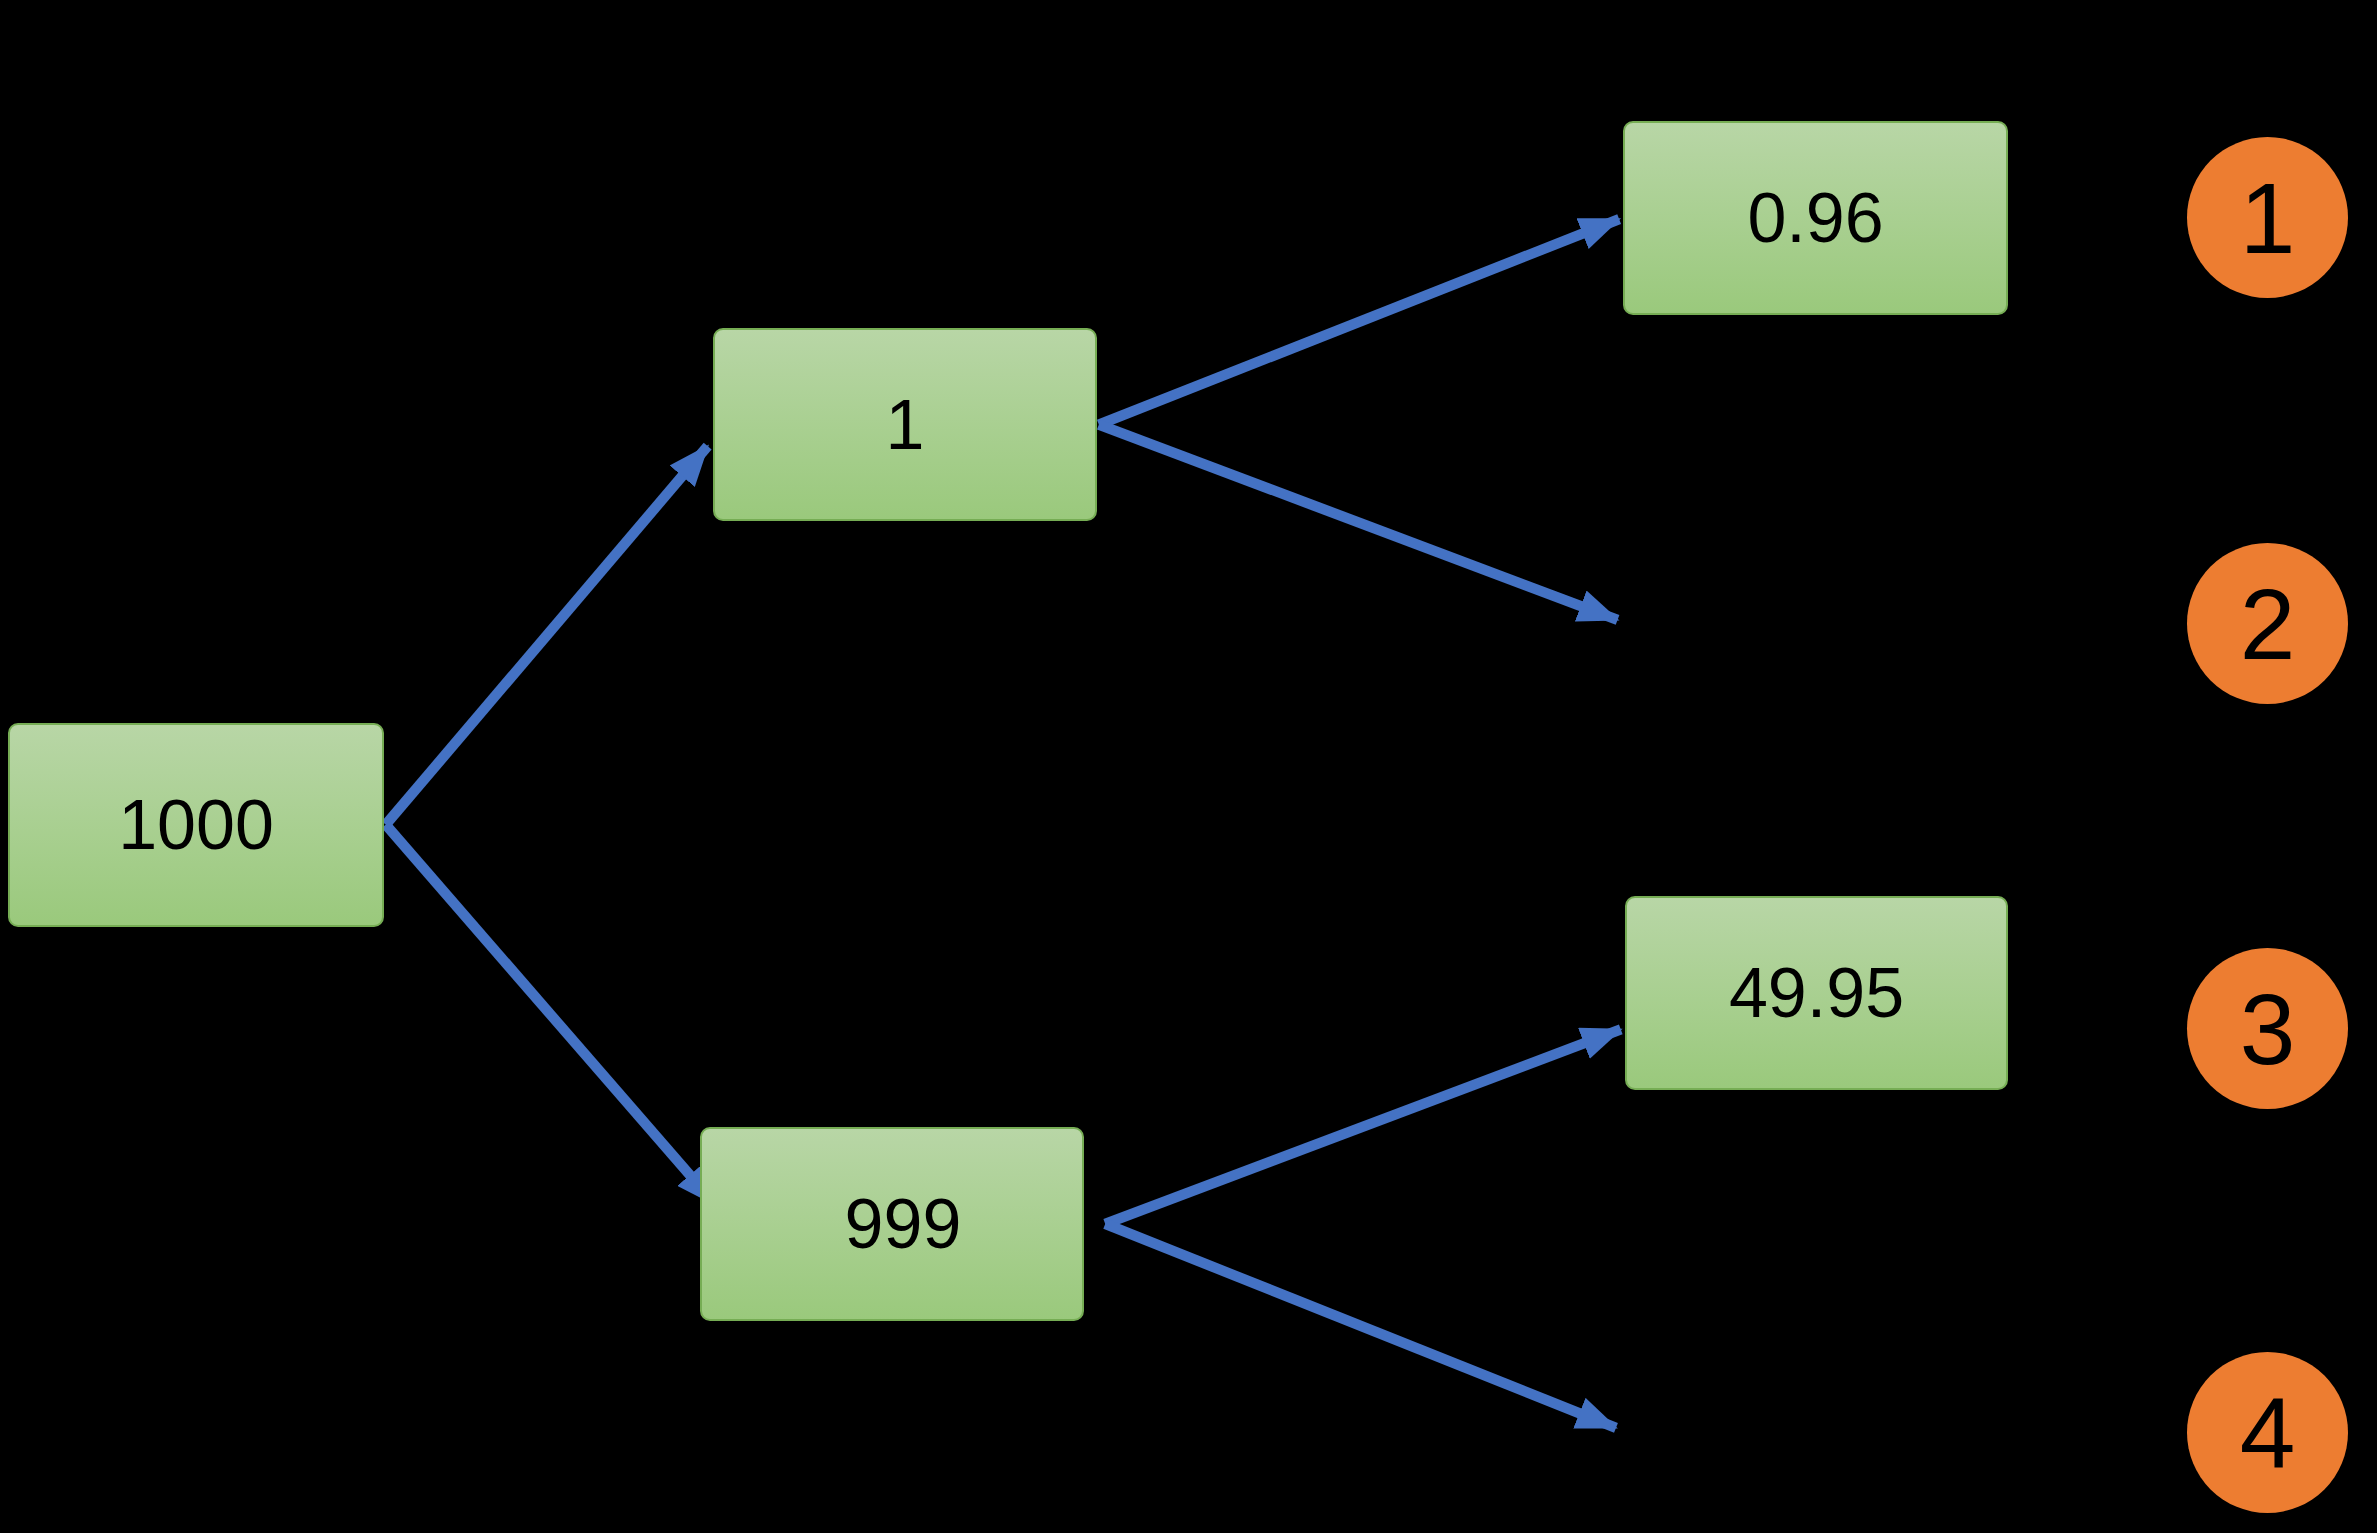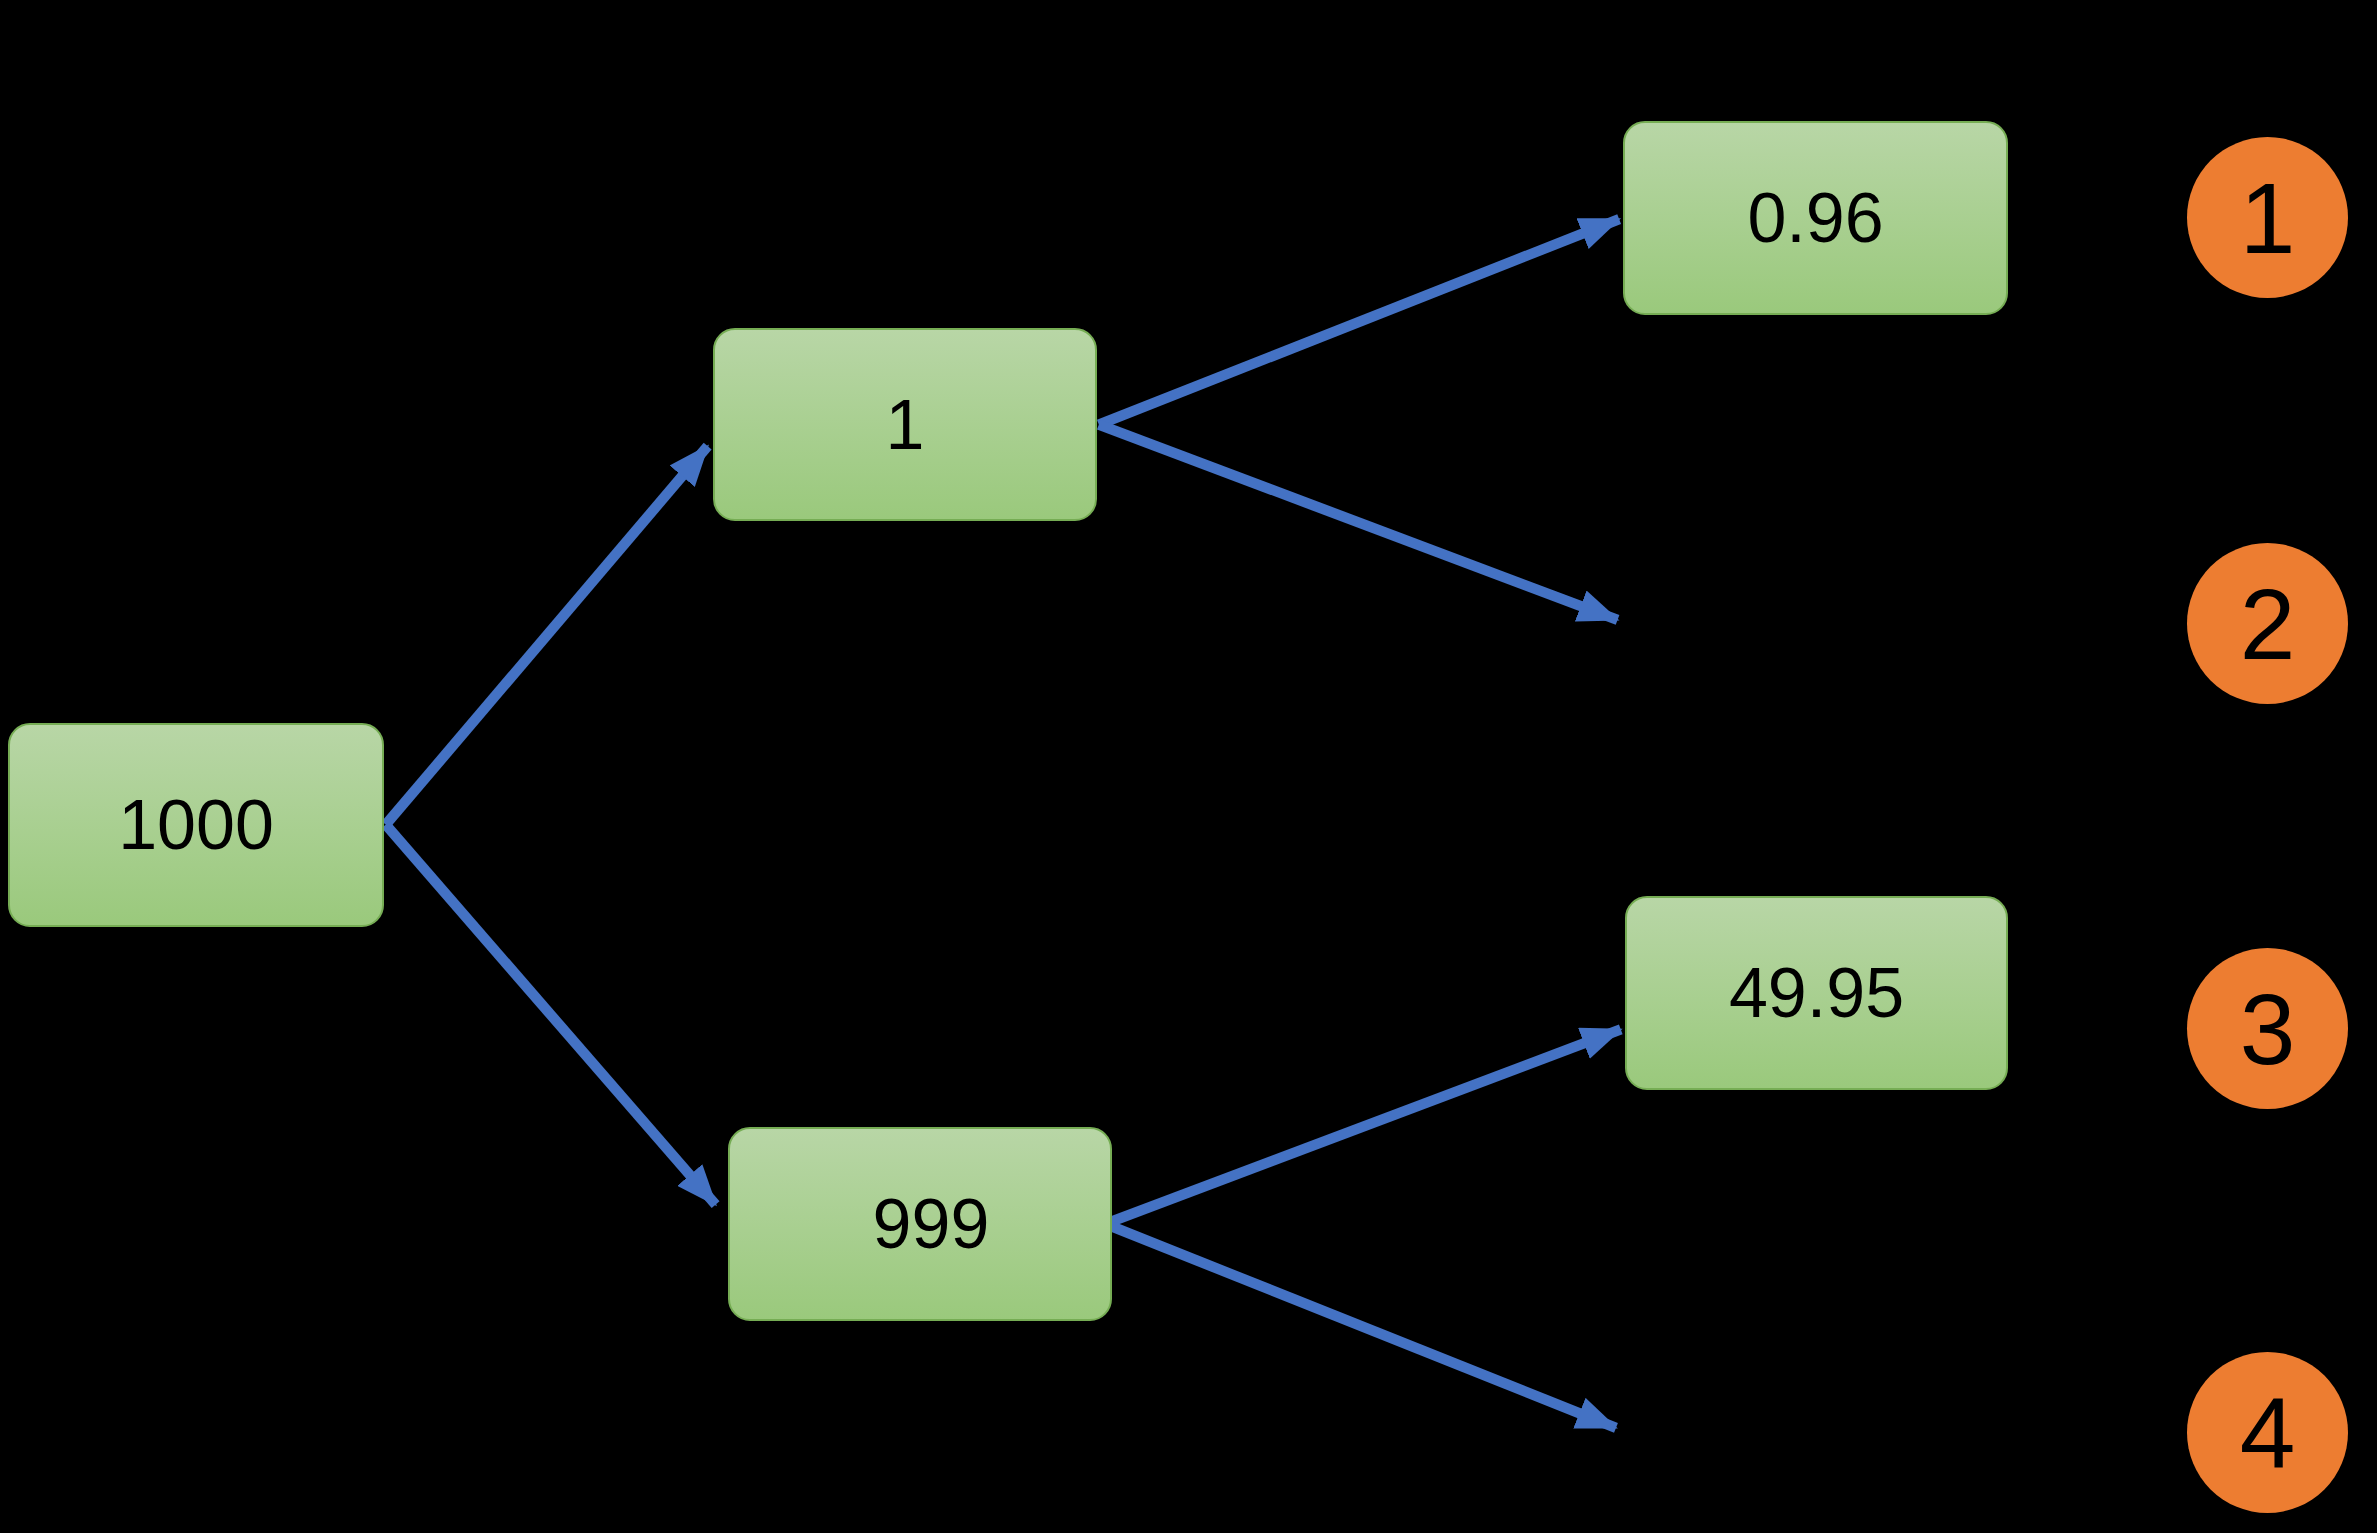--- a/index.html
+++ b/index.html
@@ -26,21 +26,21 @@
     left: 0; top: 0;
     width: 2377px; height: 1533px;
   }
   .arrows line {
     stroke: var(--arrow, #4472c4);
     stroke-width: 13;
   }
   .node {
     position: absolute;
     border: 2.4px solid var(--node-border, #76ad54);
-    border-radius: 22px;
+    border-radius: 10px;
     background: linear-gradient(180deg, var(--node-fill-top, #b8d6a6) 0%, var(--node-fill-bottom, #9ac97c) 100%);
     display: flex;
     align-items: center;
     justify-content: center;
     color: var(--text, #000);
     font-size: 70px;
     line-height: 1;
   }
   .badge {
     position: absolute;
@@ -51,21 +51,21 @@
     display: flex;
     align-items: center;
     justify-content: center;
     color: var(--text, #000);
     font-size: 100px;
     line-height: 1;
   }
   
   .node-total          { left: 8px;   top: 723px;  width: 376px; height: 204px; }
   .node-branch-top     { left: 713px;  top: 328px;  width: 384px; height: 193px; }
-  .node-branch-bottom  { left: 728px;  top: 1127px; width: 384px; height: 194px; padding-left: 22px; }
+  .node-branch-bottom  { left: 700px;  top: 1127px; width: 384px; height: 194px; padding-left: 22px; }
   .node-outcome-1      { left: 1623px; top: 121px;  width: 385px; height: 194px; }
   .node-outcome-2      { left: 1623px; top: 528px;  width: 385px; height: 192px; }
   .node-outcome-3      { left: 1625px; top: 896px; width: 383px; height: 194px; }
   .node-outcome-4      { left: 1623px; top: 1338px; width: 385px; height: 191px; }
   
   .badge-1 { left: 2187px; top: 137px; }
   .badge-2 { left: 2187px; top: 543px; }
   .badge-3 { left: 2187px; top: 948px; }
   .badge-4 { left: 2187px; top: 1352px; }
 </style>

